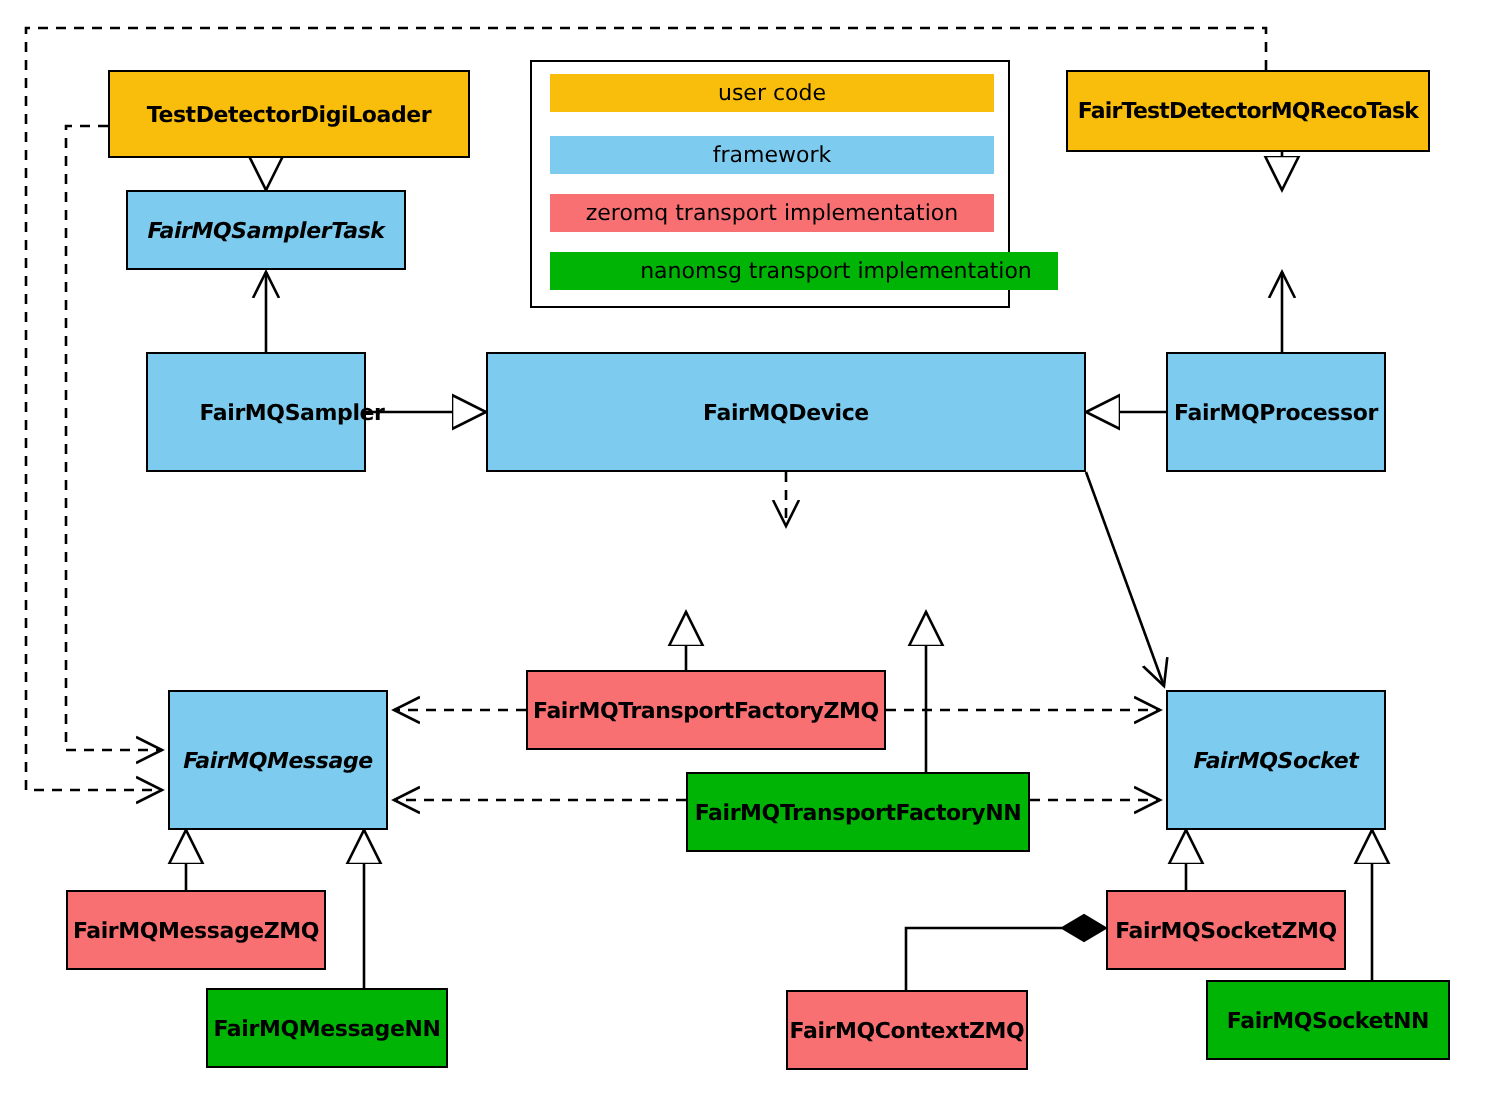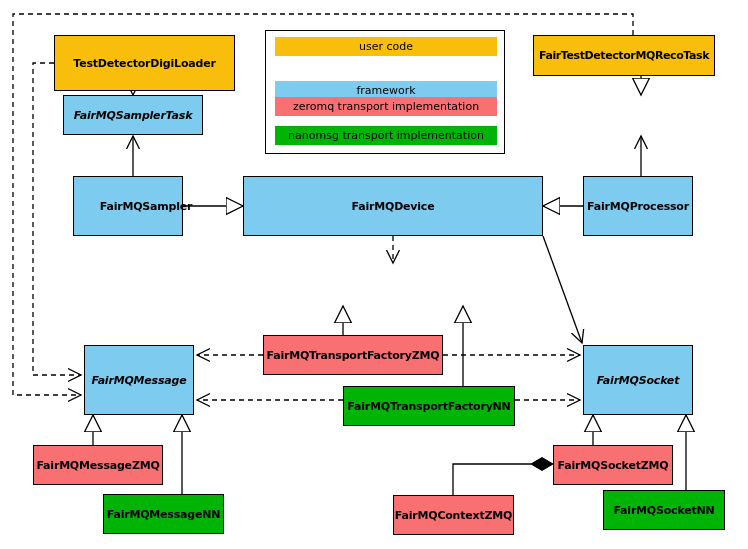--- a/index.html
+++ b/index.html
@@ -66,26 +66,26 @@
         <path d="M515,400 L580,400" marker-end="url(#open)"></path>
         <path d="M633,35 L633,14 L13,14 L13,395 L81,395" marker-end="url(#open)"></path>
         <path d="M54,63 L33,63 L33,375 L81,375" marker-end="url(#open)"></path>
       </g>
     </g>
     <polygon points="553,464 542,457.5 531,464 542,470.5" fill="#000000" stroke="#000000" stroke-width="1"></polygon>
   </svg>
 
   <div id="legend">
     <div class="legend-bar" style="top: 6px; background: rgb(249, 190, 11);">user code</div>
-    <div class="legend-bar" style="top: 37px; background: rgb(125, 203, 238); margin-top: 13px;">framework</div>
+    <div class="legend-bar" style="top: 37px; background: rgb(125, 203, 238);">framework</div>
     <div class="legend-bar" style="top: 66px; background: rgb(249, 112, 115);">zeromq transport implementation</div>
-    <div class="legend-bar" style="top: 95px; background: rgb(0, 180, 5);">nanomsg transport implementation</div>
+    <div class="legend-bar" style="top: 95px; background: rgb(0, 180, 5); padding-left: 32px;">nanomsg transport implementation</div>
   </div>
 
-  <div class="node" style="left: 54px; top: 35px; width: 181px; height: 56px; background: rgb(249, 190, 11);">TestDetectorDigiLoader</div>
+  <div class="node" style="left: 54px; top: 35px; width: 181px; height: 44px; background: rgb(249, 190, 11);">TestDetectorDigiLoader</div>
 
   <div class="node" style="left: 533px; top: 35px; width: 182px; height: 41px; letter-spacing: -0.4px; background: rgb(249, 190, 11);">FairTestDetectorMQRecoTask</div>
 
   <div class="node abstract" style="left: 63px; top: 95px; width: 140px; height: 40px; background: rgb(125, 203, 238);">FairMQSamplerTask</div>
 
 
   <div class="node" style="left: 73px; top: 176px; width: 110px; height: 60px; background: rgb(125, 203, 238); padding-left: 36px;">FairMQSampler</div>
 
   <div class="node" style="left: 243px; top: 176px; width: 300px; height: 60px; background: rgb(125, 203, 238);">FairMQDevice</div>
 

